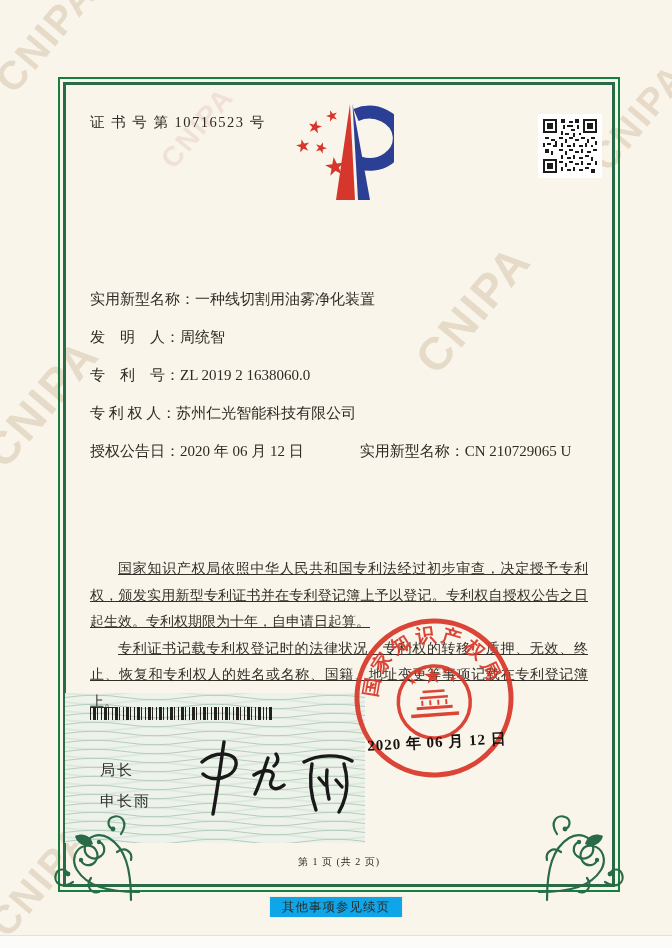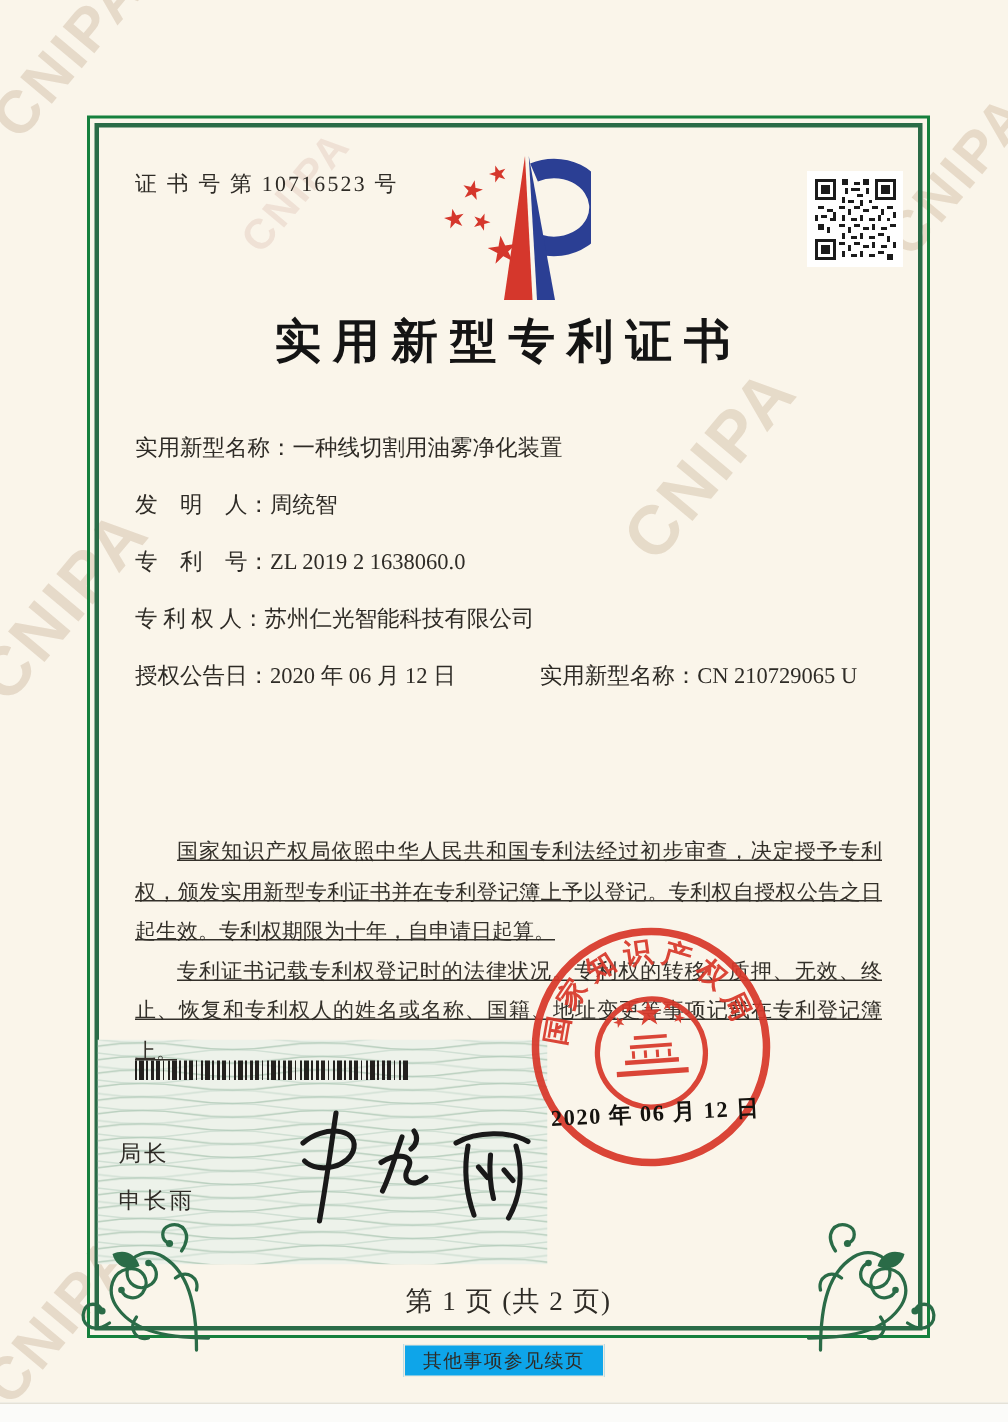--- a/index.html
+++ b/index.html
@@ -60,32 +60,32 @@
   
   .barcode{
     position:absolute;left:30px;top:628px;width:183px;height:13px;z-index:2;
     background:repeating-linear-gradient(90deg,
       #23211e 0px,#23211e 1.5px,transparent 1.5px,transparent 3px,
       #23211e 3px,#23211e 6px,transparent 6px,transparent 7.5px,
       #23211e 7.5px,#23211e 8.5px,transparent 8.5px,transparent 11px);
   }
 
   
-  .sig-labels{position:absolute;left:19px;top:676px;z-index:2;font-size:15px;line-height:31px;letter-spacing:2px;}
+  .sig-labels{position:absolute;left:40px;top:676px;z-index:2;font-size:15px;line-height:31px;letter-spacing:2px;}
   .sig-script{position:absolute;left:128px;top:655px;width:200px;height:86px;z-index:2;}
 
   
   .seal{position:absolute;left:350px;top:614px;width:168px;height:168px;z-index:3;transform:rotate(-4deg);opacity:.93;}
   .seal-date{
     position:absolute;left:352px;top:733px;width:170px;text-align:center;z-index:4;
     font-size:15px;font-weight:700;letter-spacing:1px;color:#15130f;transform:rotate(-3deg);
   }
 
   
-  .page-no{position:absolute;left:0;right:0;top:776px;text-align:center;font-size:18px;z-index:2;letter-spacing:1px;}
+  .page-no{position:absolute;left:0;right:0;top:776px;text-align:center;font-size:10px;z-index:2;letter-spacing:1px;}
   .note{
     position:absolute;left:0;right:0;top:899px;text-align:center;z-index:2;font-size:12.5px;letter-spacing:1px;
   }
   .note span{background:#0ea5e9;border:1px solid #f1ece0;padding:3px 12px;}
   .page-bottom{position:absolute;left:0;right:0;bottom:0;height:12px;background:#fbfbf9;border-top:1px solid #e4e1d7;z-index:5;}
 </style>
 </head>
 <body>
 
 <div class="wm wm1">CNIPA</div>
@@ -181,21 +181,20 @@
                M2 10h2v1h-2z M5 11h2v1h-2z M1 13h1v2h-1z M3 13h2v1h-2z M6 14h2v1h-2z M2 16h2v2h-2z M5 17h1v2h-1z M7 12h1v2h-1z
                M9 10h2v1h-2z M12 11h1v2h-1z M14 10h2v1h-2z M17 11h2v1h-2z M20 10h2v1h-2z M23 11h1v2h-1z M25 10h2v1h-2z M27 12h1v2h-1z
                M10 13h1v2h-1z M13 14h2v1h-2z M16 13h1v2h-1z M19 14h2v1h-2z M22 13h1v2h-1z M25 14h1v1h-1z
                M9 16h2v1h-2z M12 17h1v2h-1z M14 16h2v1h-2z M17 17h2v1h-2z M20 16h1v2h-1z M23 17h2v1h-2z M26 16h2v1h-2z
                M10 19h1v2h-1z M13 20h2v1h-2z M16 19h1v2h-1z M19 20h2v1h-2z M22 19h2v1h-2z M25 20h1v2h-1z M27 22h1v2h-1z
                M9 22h2v1h-2z M12 23h1v2h-1z M14 22h2v1h-2z M17 23h2v1h-2z M20 22h1v2h-1z M23 23h2v1h-2z
                M10 25h1v2h-1z M13 26h2v1h-2z M16 25h1v2h-1z M19 26h2v1h-2z M22 25h2v1h-2z M25 26h2v2h-2z"></path>
     </g>
   </svg>
 
-  <div class="title">实用新型专利证书</div>
 
   <div class="fields">
     <div class="frow">
       <span class="lbl">实用新型名称：</span><span class="val">一种线切割用油雾净化装置</span>
     </div>
     <div class="frow">
       <span class="lbl">发　明　人：</span><span class="val">周统智</span>
     </div>
     <div class="frow">
       <span class="lbl">专　利　号：</span><span class="val">ZL 2019 2 1638060.0</span>

